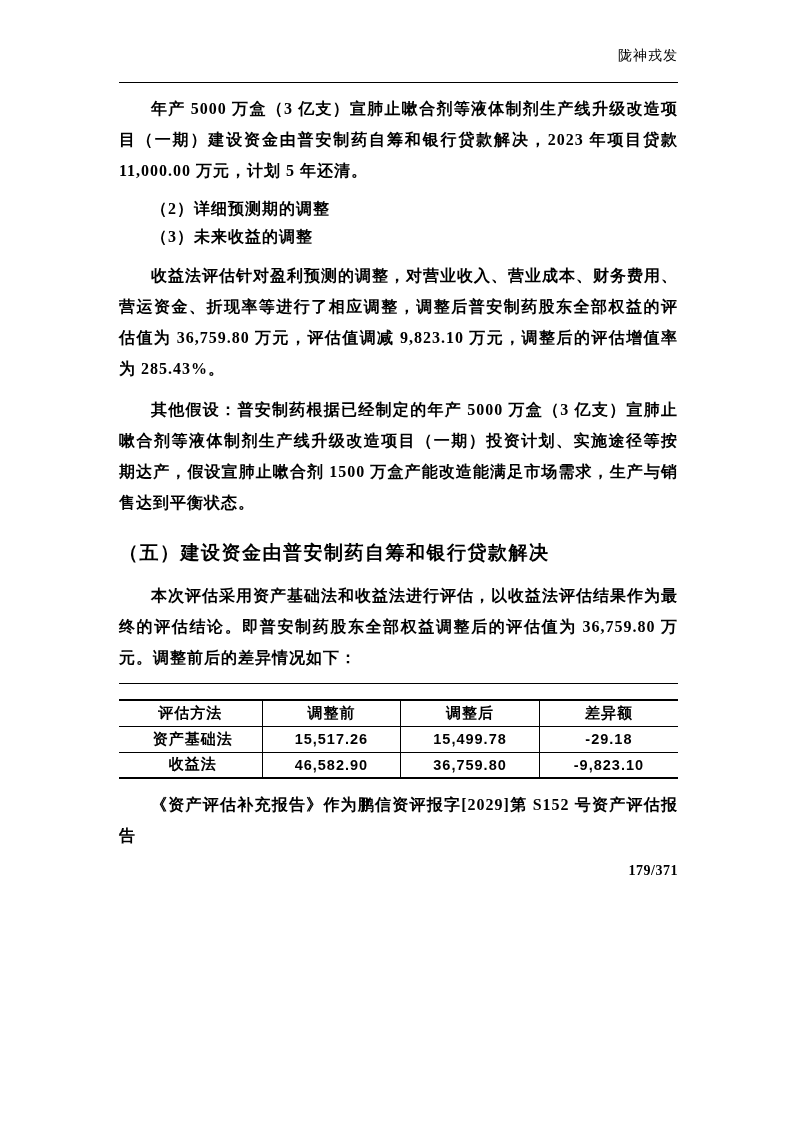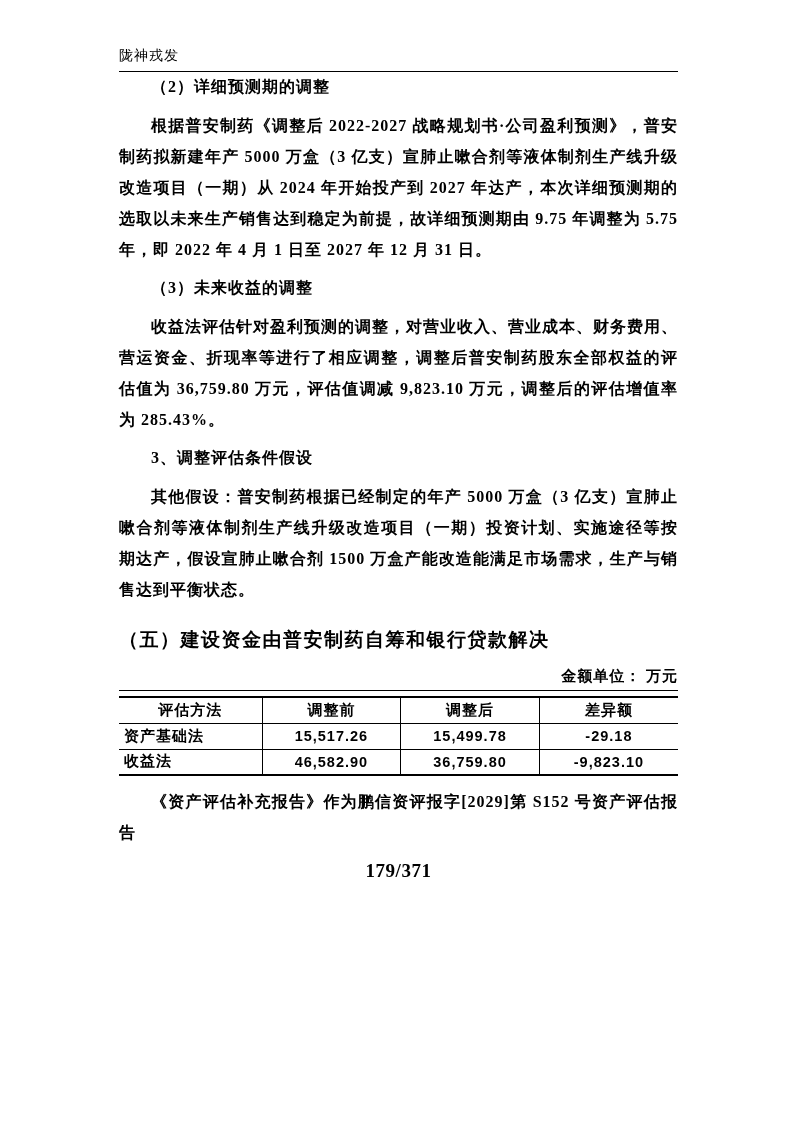--- a/index.html
+++ b/index.html
@@ -13,23 +13,24 @@
     position: relative;
     margin: 0 auto;
     overflow: hidden;
   }
   
   .doc-header {
     display: flex;
     justify-content: space-between;
     align-items: flex-end;
     border-bottom: 1.5px solid #000;
-    padding-bottom: 5px;
+    padding-bottom: 16px;
     font-size: 14px;
     line-height: 20px;
+    flex-direction: column;
   }
   .doc-header .left { letter-spacing: 1px; }
   .doc-header .right { letter-spacing: 0.2px; }
 
   
   .body-para {
     font-size: 16px;
     font-weight: bold;
     line-height: 31px;
     text-align: justify;
@@ -57,81 +58,80 @@
   
   .unit-note {
     text-align: right;
     font-size: 15px;
     font-weight: bold;
     margin: 8px 0 4px;
     letter-spacing: 1px;
   }
   .tbl-outer {
     border-top: 1px solid #000;
-    padding-top: 5px;
+    padding-top: 15px;
   }
   table.cmp-table {
     width: 100%;
     border-collapse: collapse;
     border-top: 2px solid #000;
     border-bottom: 2.5px solid #000;
     font-size: 15px;
     font-weight: bold;
   }
   .cmp-table th, .cmp-table td {
     border-bottom: 1.2px solid #000;
     height: 26px;
     letter-spacing: 1px;
     vertical-align: middle;
   }
   .cmp-table th:not(:first-child),
   .cmp-table td:not(:first-child) { border-left: 1.2px solid #000; }
   .cmp-table th { text-align: center; }
   .cmp-table td.num { text-align: center; font-family: "Liberation Sans", "DejaVu Sans", sans-serif; font-size: 14.5px; }
-  .cmp-table td.method { text-align: left; padding-left: 5px; margin-top: 21px; }
+  .cmp-table td.method { text-align: center; padding-left: 5px; margin-top: 21px; }
   .cmp-table col.c1 { width: 25.6%; }
   .cmp-table col.c2 { width: 24.8%; }
   .cmp-table col.c3 { width: 24.8%; }
   .cmp-table col.c4 { width: 24.8%; }
 
   
   .page-num {
-    text-align: center;
-    font-size: 19px;
+    text-align: right;
+    font-size: 14px;
     font-weight: bold;
     margin-top: 12px;
     letter-spacing: 0.5px;
   }
 </style>
 </head>
 <body>
 
 <div class="page">
 
   <div class="doc-header">
     <span class="left">陇神戎发</span>
   </div>
 
+  <p class="body-para">年产 5000 万盒（3 亿支）宣肺止嗽合剂等液体制剂生产线升级改造项目（一期）建设资金由普安制药自筹和银行贷款解决，2023 年项目贷款 11,000.00 万元，计划 5 年还清。</p>
 
   <p class="sub-heading">（2）详细预测期的调整</p>
 
-  <p class="body-para">根据普安制药《调整后 2022-2027 战略规划书·公司盈利预测》，普安制药拟新建年产 5000 万盒（3 亿支）宣肺止嗽合剂等液体制剂生产线升级改造项目（一期）从 2024 年开始投产到 2027 年达产，本次详细预测期的选取以未来生产销售达到稳定为前提，故详细预测期由 9.75 年调整为 5.75 年，即 2022 年 4 月 1 日至 2027 年 12 月 31 日。</p>
 
   <p class="sub-heading">（3）未来收益的调整</p>
 
   <p class="body-para">收益法评估针对盈利预测的调整，对营业收入、营业成本、财务费用、营运资金、折现率等进行了相应调整，调整后普安制药股东全部权益的评估值为 36,759.80 万元，评估值调减 9,823.10 万元，调整后的评估增值率为 285.43%。</p>
 
-  <p class="sub-heading">3、调整评估条件假设</p>
 
   <p class="body-para">其他假设：普安制药根据已经制定的年产 5000 万盒（3 亿支）宣肺止嗽合剂等液体制剂生产线升级改造项目（一期）投资计划、实施途径等按期达产，假设宣肺止嗽合剂 1500 万盒产能改造能满足市场需求，生产与销售达到平衡状态。</p>
 
   <h3 class="section-heading">（五）建设资金由普安制药自筹和银行贷款解决</h3>
 
+  <p class="body-para">本次评估采用资产基础法和收益法进行评估，以收益法评估结果作为最终的评估结论。即普安制药股东全部权益调整后的评估值为 36,759.80 万元。调整前后的差异情况如下：</p>
 
-  <div class="unit-note">金额单位： 万元</div>
 
   <div class="tbl-outer">
     <table class="cmp-table">
       <colgroup>
           <col class="c1">
           <col class="c2">
           <col class="c3">
           <col class="c4">
         </colgroup>
       <thead>

